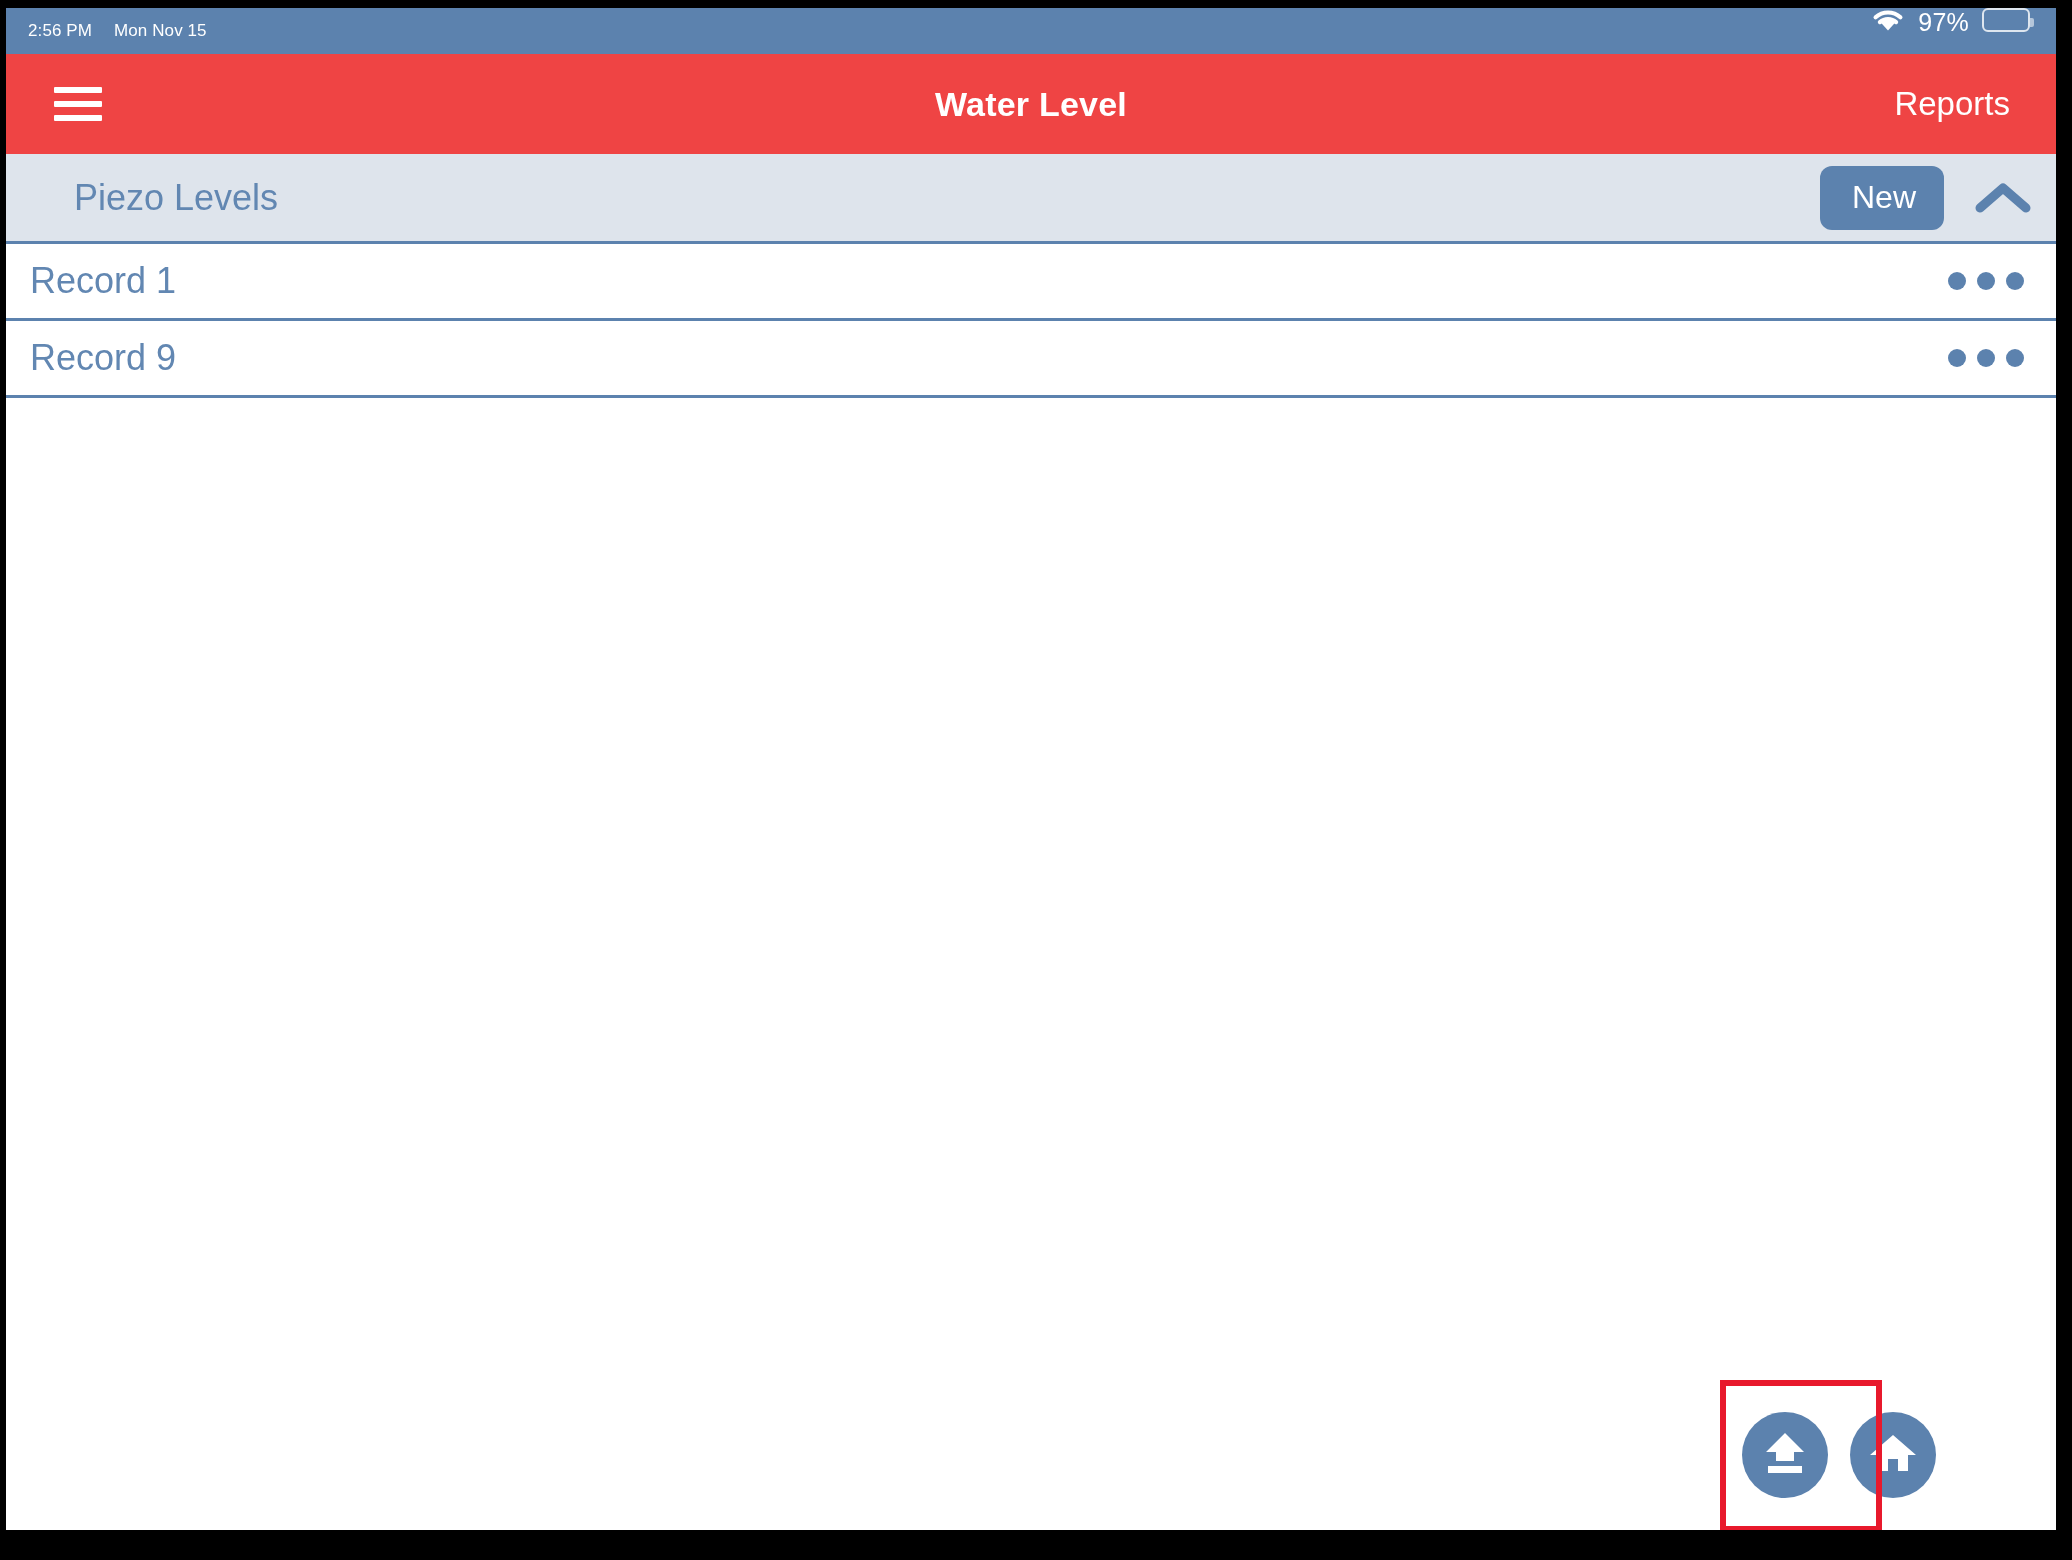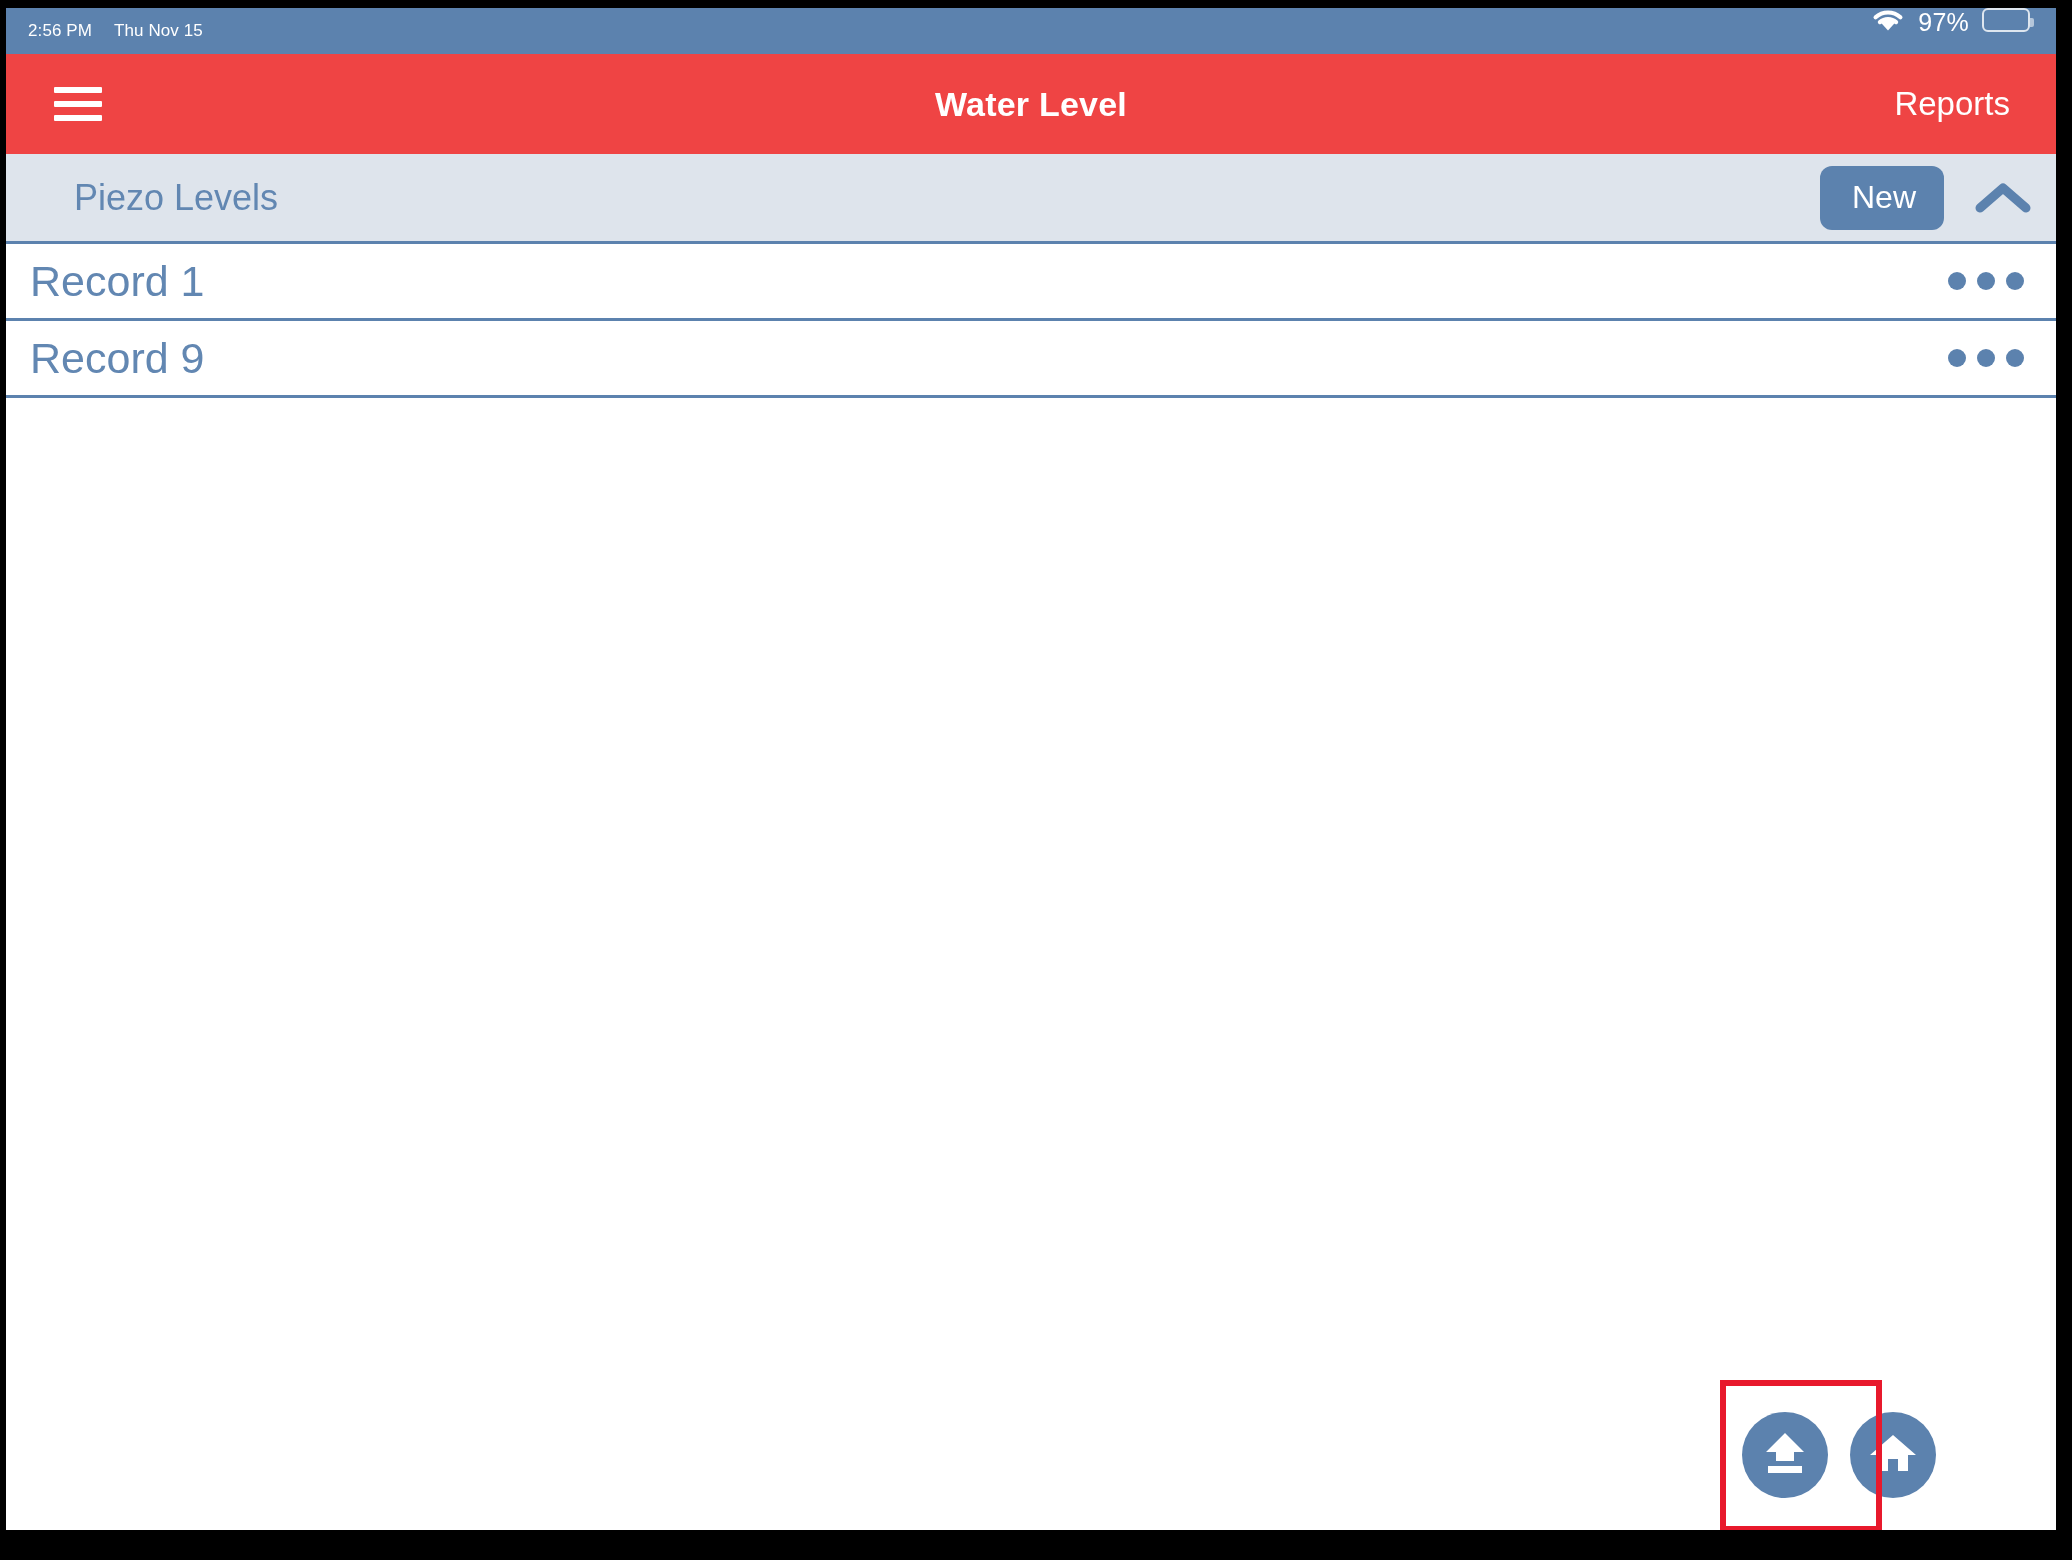--- a/index.html
+++ b/index.html
@@ -204,21 +204,21 @@
     background: #ffffff;
     border-bottom: 3px solid #5c82ae;
     cursor: pointer;
   }
   .record-label {
     position: absolute;
     left: 24px;
     top: 50%;
     transform: translateY(-50%);
     color: #6287b2;
-    font-size: 43px;
+    font-size: 36px;
   }
   .record-menu {
     position: absolute;
     right: 26px;
     top: 50%;
     transform: translateY(-50%);
     display: flex;
     align-items: center;
     gap: 11px;
     padding: 10px 6px;
@@ -261,21 +261,21 @@
 </style>
 </head>
 <body>
 
 <div class="device-frame">
   <div class="screen">
 
     <div class="status-bar">
       <div class="status-left">
         <span>2:56 PM</span>
-        <span>Thu Nov 15</span>
+        <span>Mon Nov 15</span>
       </div>
       <div class="status-right">
         <span class="wifi-icon">
           <svg width="34" height="25" viewBox="0 0 34 25" aria-hidden="true">
             <path d="M17 22.6 L10.2 14.9 a10.6 10.6 0 0 1 13.6 0 Z" fill="#ffffff"></path>
             <path d="M4.6 9.3 a18.4 18.4 0 0 1 24.8 0" stroke="#ffffff" stroke-width="4.2" fill="none" stroke-linecap="round"></path>
             <path d="M8.9 14.1 a12.4 12.4 0 0 1 16.2 0" stroke="#ffffff" stroke-width="4.2" fill="none" stroke-linecap="round"></path>
           </svg>
         </span>
         <span class="battery-pct">97%</span>

